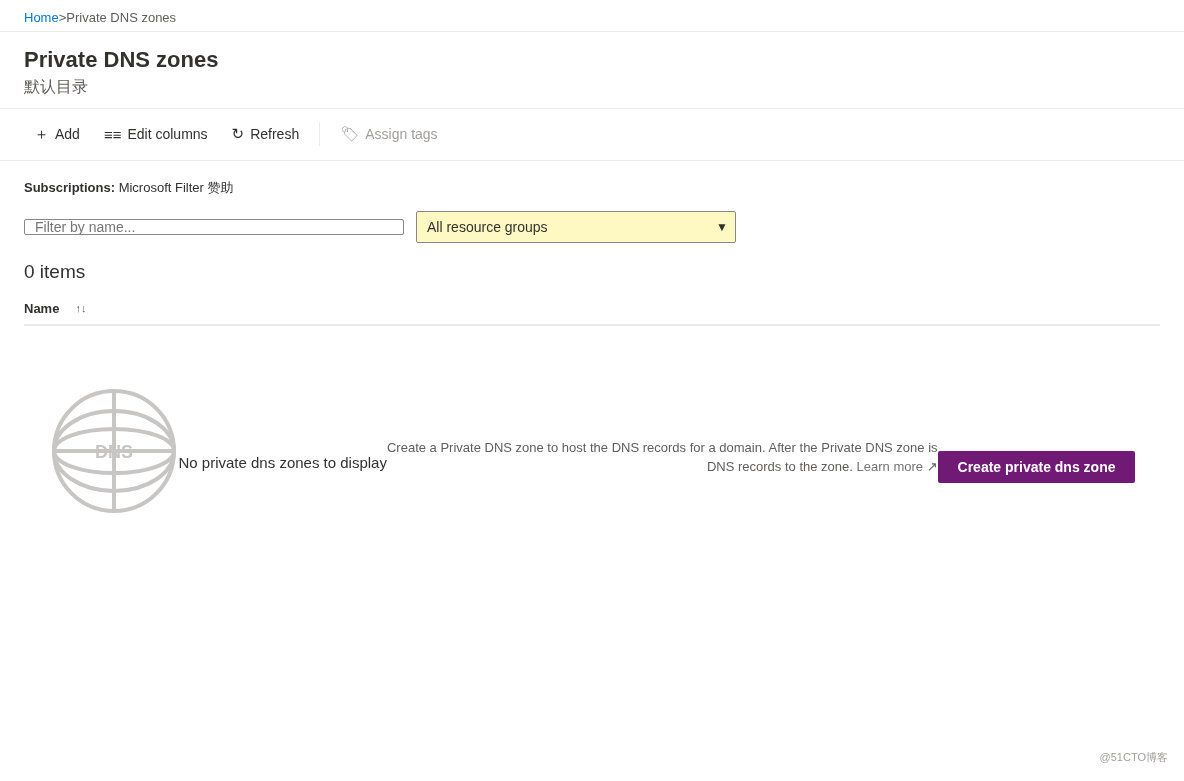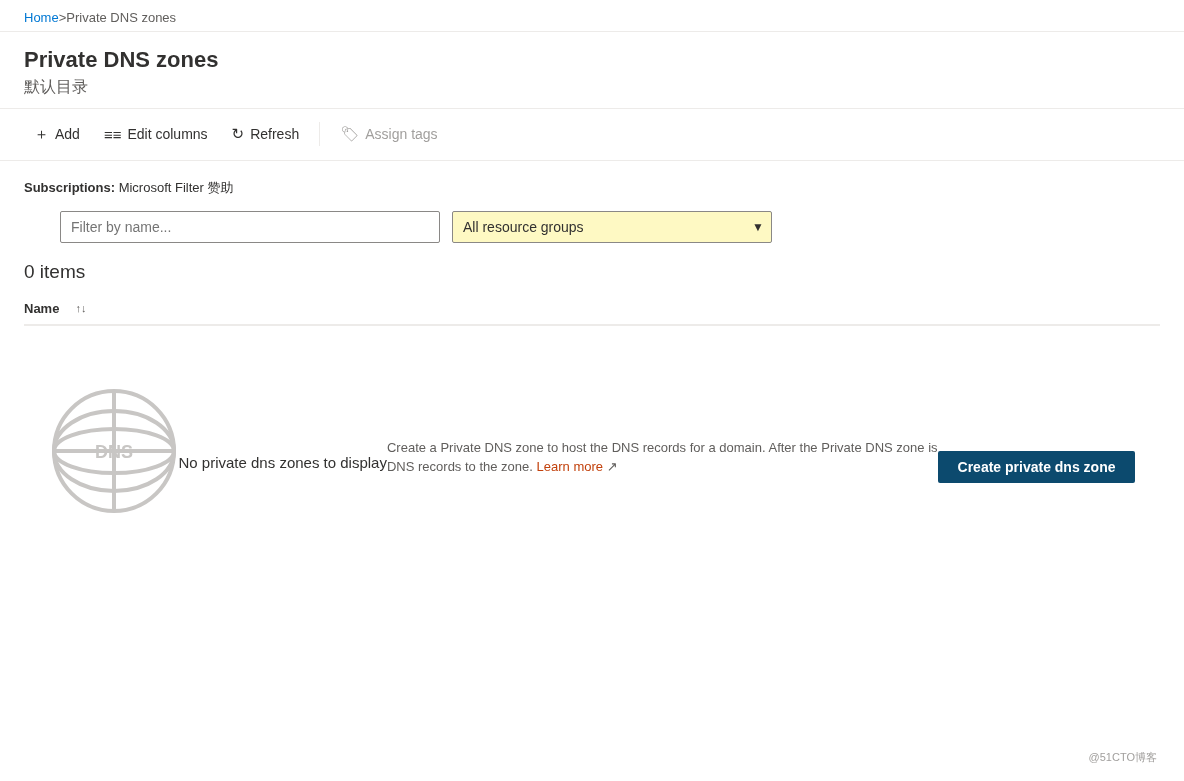--- a/index.html
+++ b/index.html
@@ -86,28 +86,27 @@
     .subscriptions-label strong { font-weight: 600; }
 
     .filter-row {
       display: flex;
       align-items: center;
       gap: 12px;
       margin-bottom: 18px;
     }
     .filter-input {
       flex: 0 0 380px;
-      height: 32px;
+      height: 16px;
       border: 1px solid #8a8886;
       border-radius: 2px;
       padding: 0 10px;
       font-size: 14px;
       color: #605e5c;
       outline: none;
-      margin-left: 36px;
     }
     .select-wrapper {
       position: relative;
       flex: 0 0 320px;
     }
     .select-wrapper select {
       width: 100%;
       height: 32px;
       border: 1px solid #8a8886;
       border-radius: 2px;
@@ -172,45 +171,45 @@
     }
     .empty-state-title {
       font-size: 15px;
       color: #323130;
       margin-bottom: 10px;
       text-align: center;
     }
     .empty-state-desc {
       font-size: 13px;
       color: #605e5c;
-      text-align: left;
+      text-align: right;
       max-width: 580px;
       line-height: 1.5;
       margin-bottom: 20px;
     }
     .empty-state-desc a {
-      color: #c2410c;
+      color: #737373;
       text-decoration: none;
     }
 
     .create-btn {
-      background: #0c4a6e;
+      background: #701a75;
       color: #fff;
       border: none;
       padding: 8px 20px;
       font-size: 14px;
       font-weight: 600;
       border-radius: 2px;
       cursor: pointer;
     }
 
     .watermark {
       position: fixed;
       bottom: 16px;
-      right: 27px;
+      right: 16px;
       font-size: 11px;
       color: #a19f9d;
     }
   </style>
 </head>
 <body>
 
 <div class="breadcrumb">
   <a href="#">Home</a>
   <span class="breadcrumb-sep">&gt;</span>

